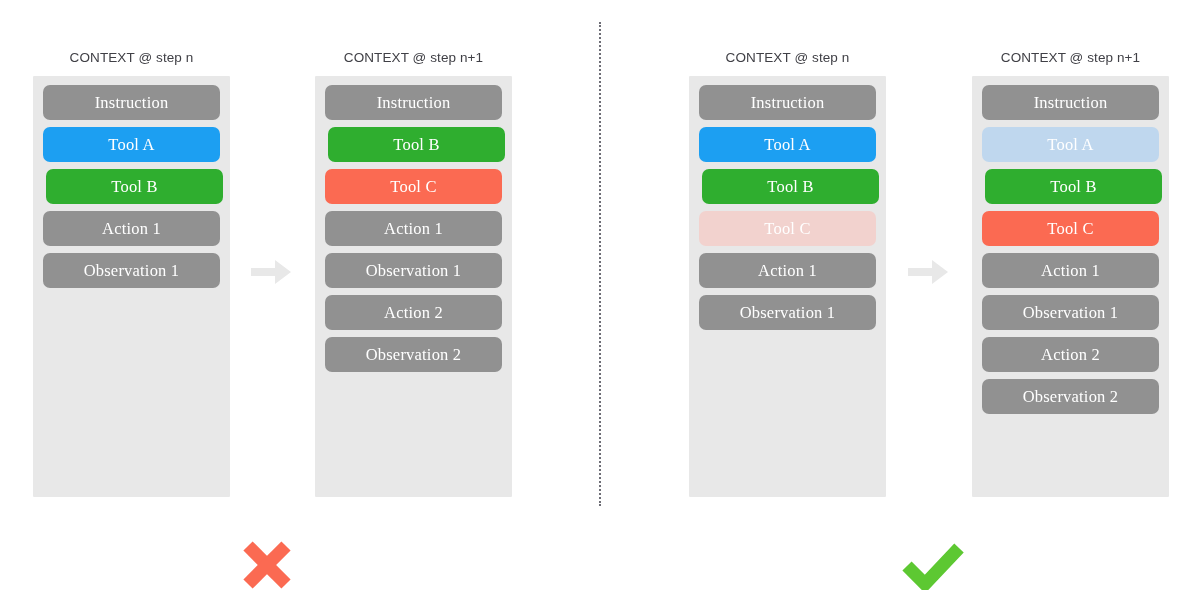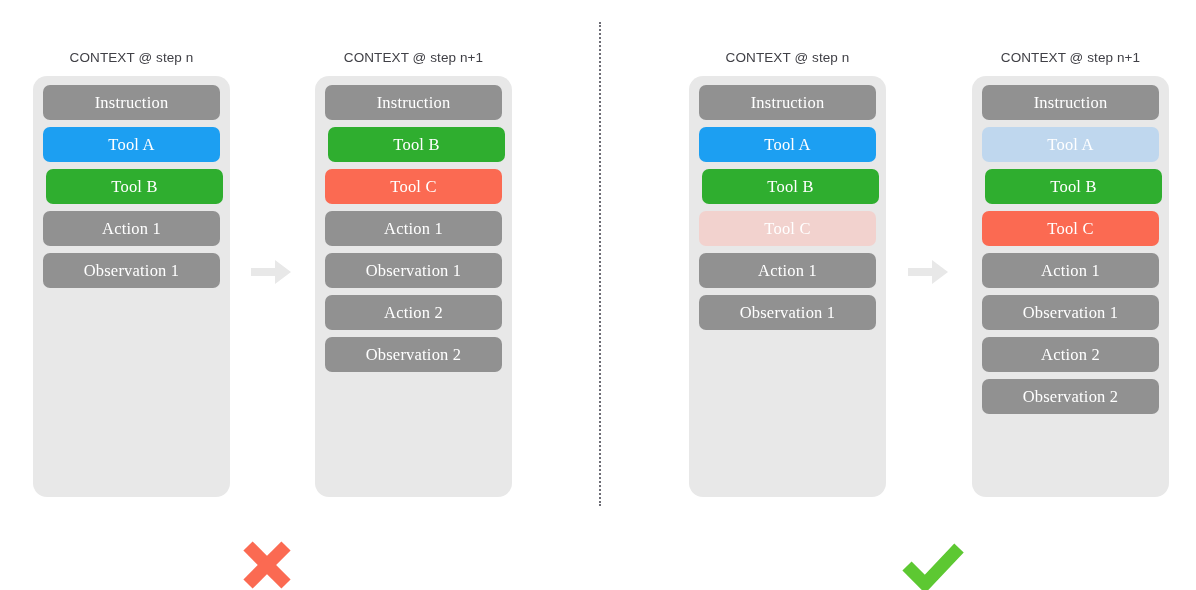--- a/index.html
+++ b/index.html
@@ -53,21 +53,21 @@
     letter-spacing: 0.1px;
     height: 18px;
     line-height: 18px;
     white-space: nowrap;
   }
   .panel {
     margin-top: 9px;
     width: 197px;
     height: 421px;
     background: #e8e8e8;
-    border-radius: 14px;
+    border-radius: 1px;
     padding: 9px 0 0 0;
     box-sizing: border-box;
   }
 
   
   .block {
     width: 177px;
     height: 35px;
     margin: 0 auto 7px auto;
     border-radius: 7px;

